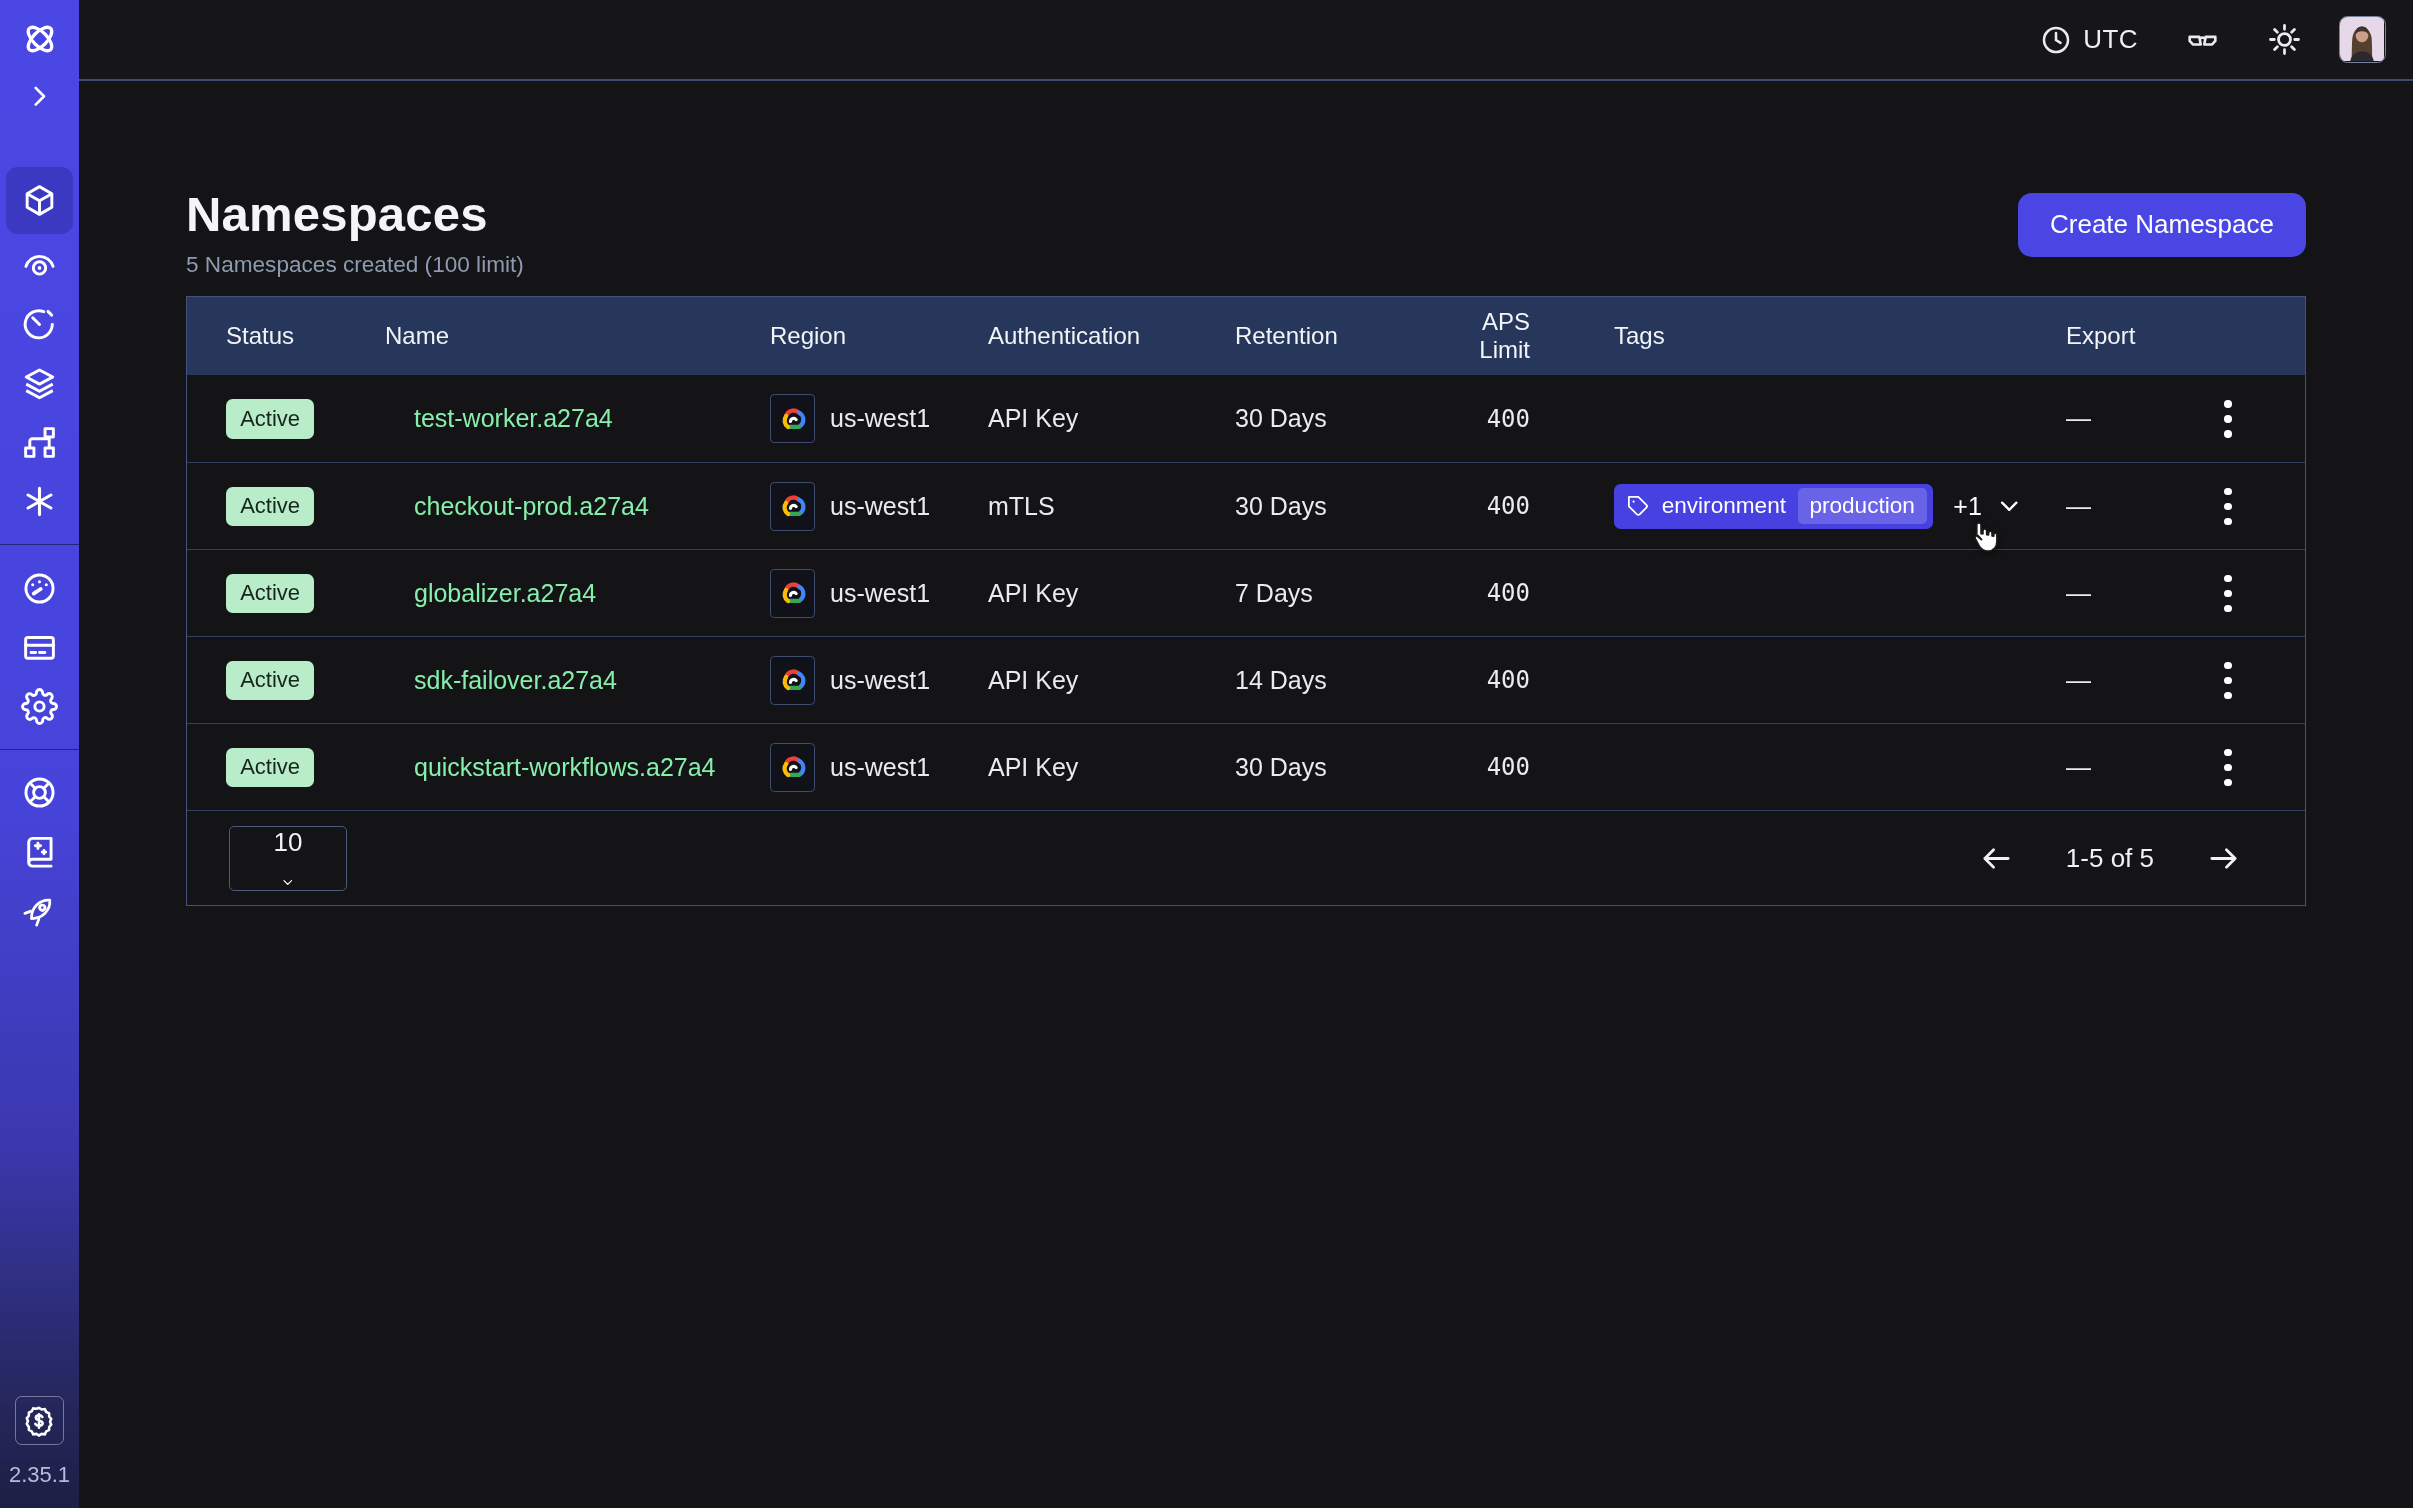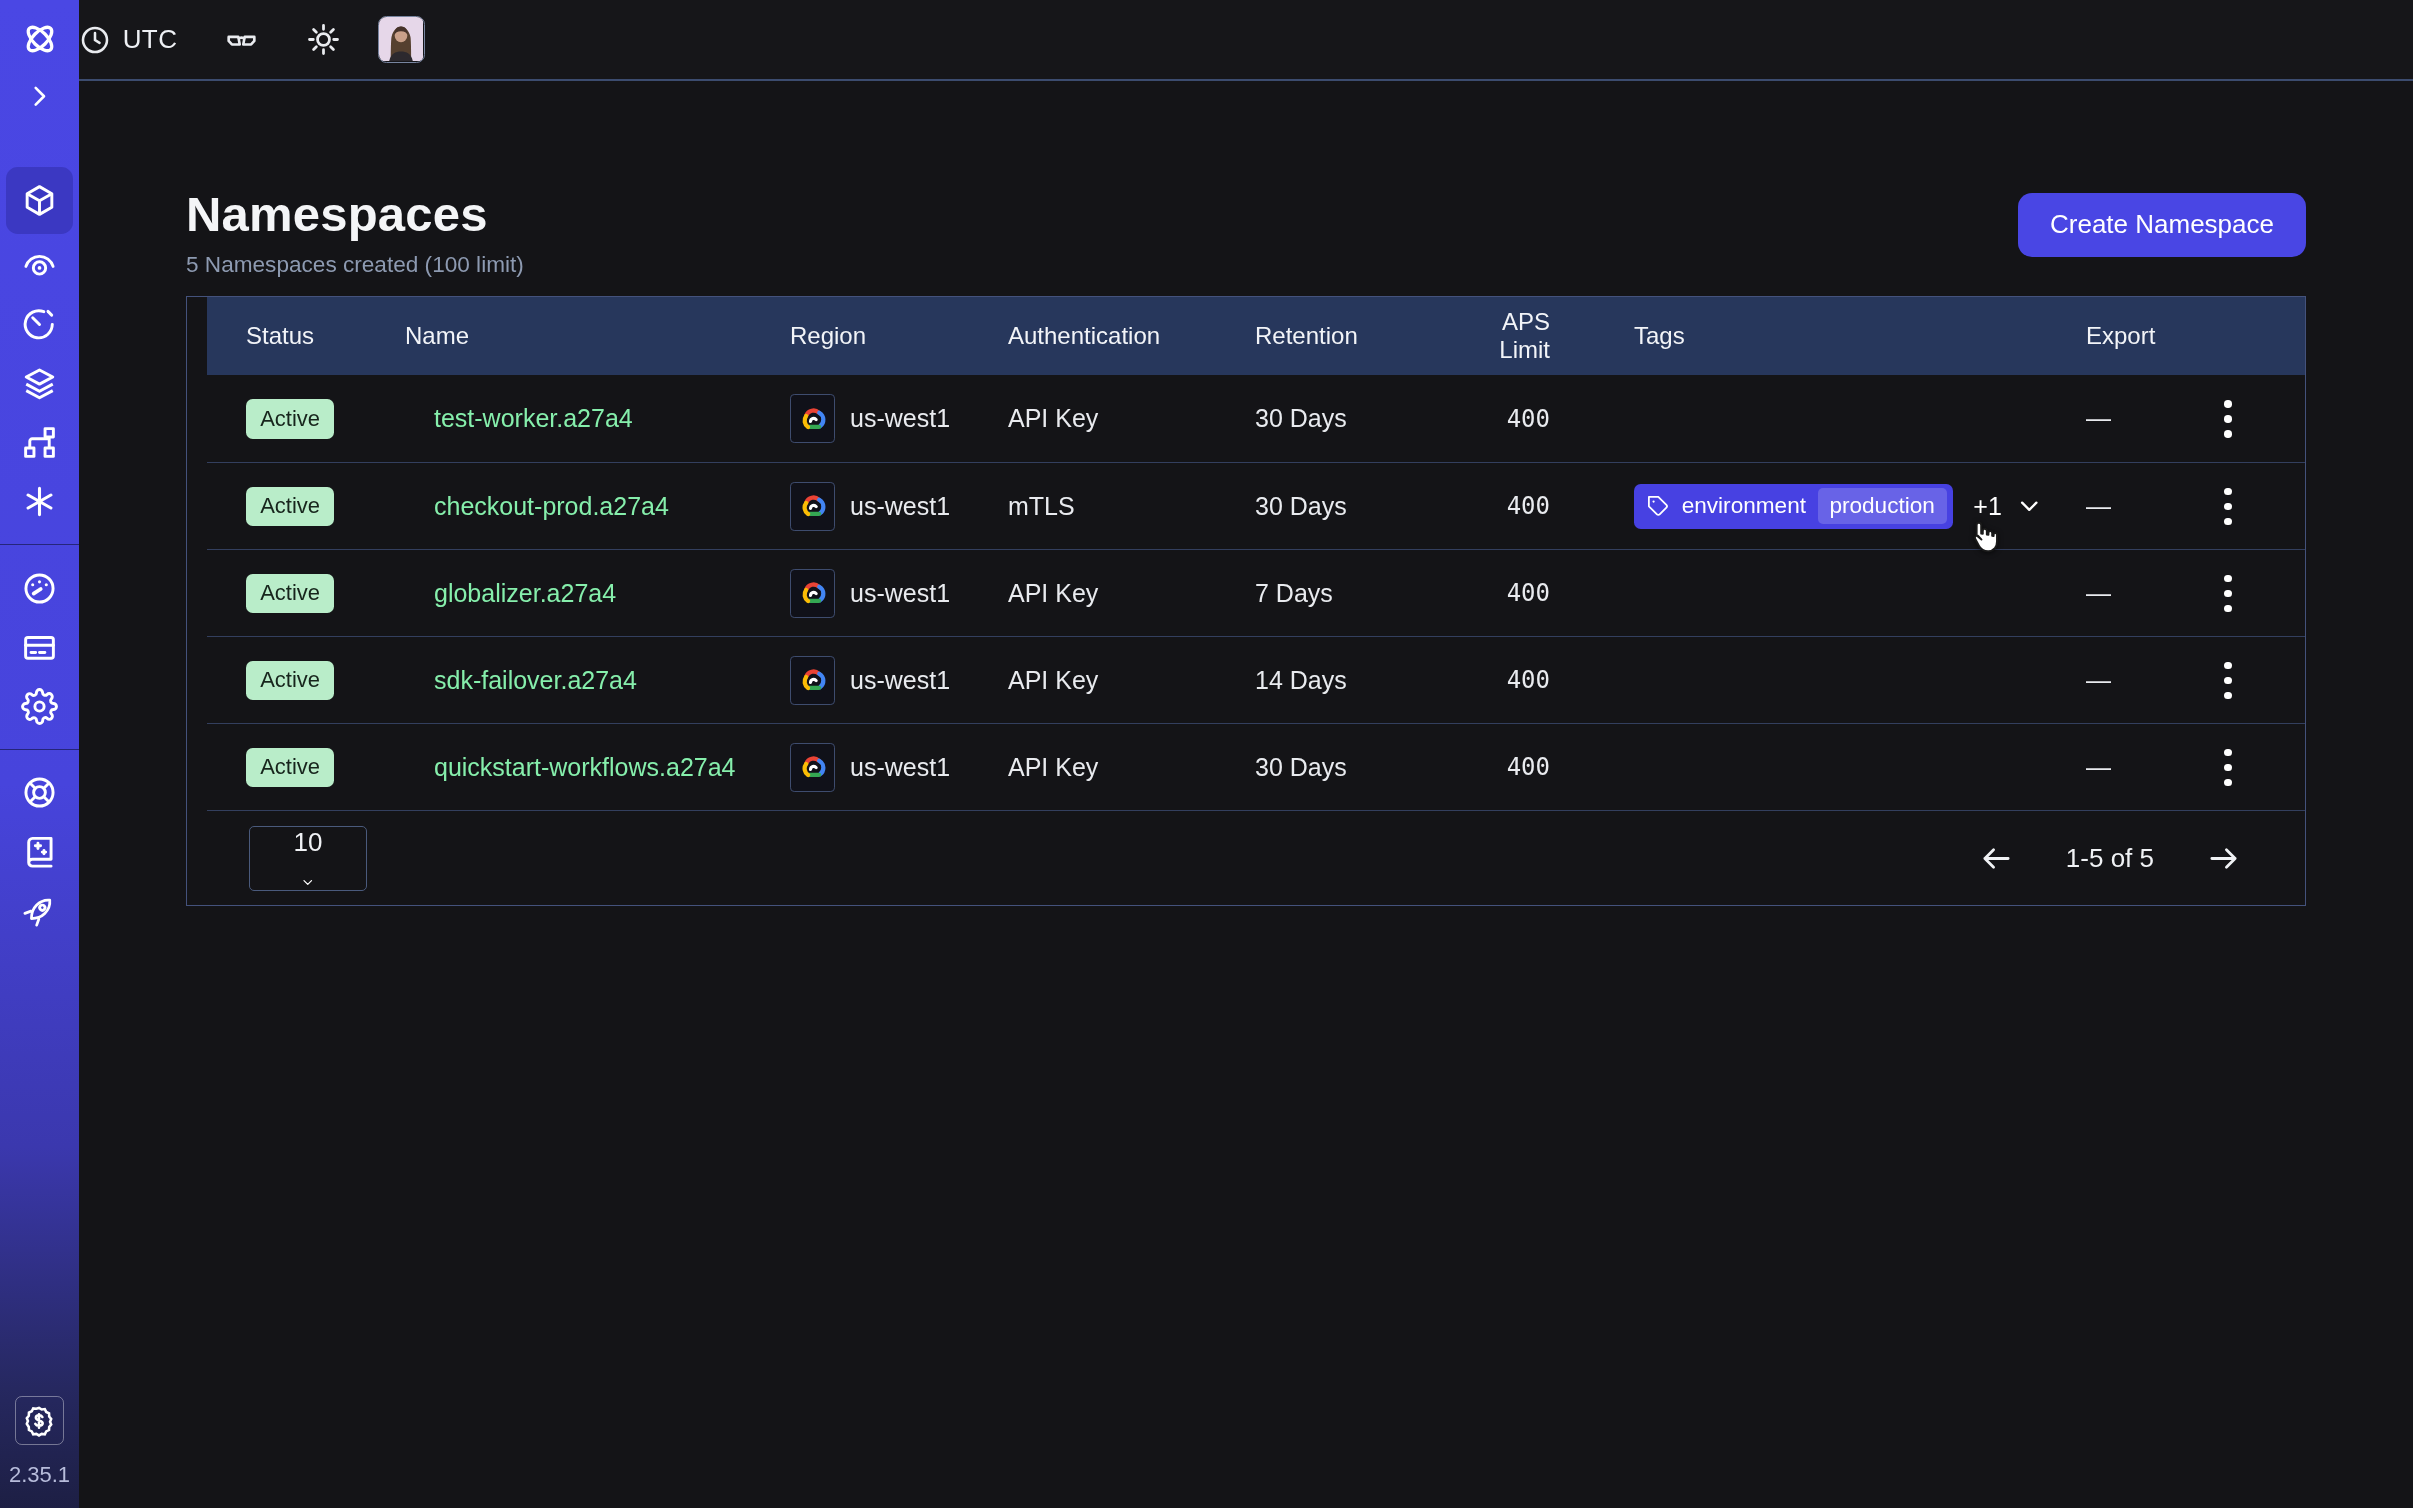--- a/index.html
+++ b/index.html
@@ -27,21 +27,21 @@
   .side-div { width: 79px; border-top: 1.7px solid rgba(10,12,40,.55); margin: 13.4px 0; flex: none; }
   .side-bottom { margin-top: auto; display: flex; flex-direction: column; align-items: center; padding-bottom: 20px; }
   .credits-box { width: 49px; height: 49px; border: 1.7px solid rgba(255,255,255,.38); border-radius: 6.7px;
     display: flex; align-items: center; justify-content: center; cursor: pointer; }
   .version { margin-top: 17px; font-size: 22px; color: #b7bcdb; }
 
   
   .topbar {
     position: absolute; left: 79px; right: 0; top: 0; height: 81px;
     background: #161619; border-bottom: 2.5px solid #3c4c6f;
-    display: flex; align-items: center; padding-right: 27px;
+    display: flex; align-items: center; justify-content: flex-end; padding-right: 27px;
   }
   .tz { display: flex; align-items: center; gap: 11.7px; cursor: pointer; }
   .tz-label { font-size: 26px; color: #eef0f4; letter-spacing: 0.4px; }
   .tb-icon { margin-left: 47px; cursor: pointer; }
   .avatar { margin-left: 37px; width: 47px; height: 47px; border-radius: 8.4px; border: 1.7px solid #77849f;
     overflow: hidden; cursor: pointer; flex: none; }
 
   
   .content { position: absolute; left: 79px; top: 84px; right: 0; padding: 102px 107px 0 107px; }
   .page-header { display: flex; justify-content: space-between; align-items: flex-start; }
@@ -56,21 +56,21 @@
     margin-top: 49px; height: 70px; border: 1.7px solid #46536e; border-radius: 6.7px; background: #17171b;
     display: flex; align-items: center; padding: 0 22px; gap: 15px;
   }
   .filter-wrap input {
     flex: 1; background: transparent; border: none; outline: none;
     font-size: 26px; color: #e8eaee; font-family: inherit;
   }
   .filter-wrap input::placeholder { color: #8c99ad; }
 
   
-  .table { margin-top: 18.4px; border: 1.7px solid #44527c; position: relative; padding-left: 20px; }
+  .table { margin-top: 18.4px; border: 1.7px solid #44527c; position: relative; }
   .tgrid {
     display: grid;
     grid-template-columns: 159px 385px 218px 247px 192px 187px 452px 1fr;
     align-items: center; padding-left: 39px;
   }
   .thead { background: #27375c; height: 78px; font-size: 24px; font-weight: 500; color: #f2f4f8; }
   .trow { height: 87px; font-size: 25px; color: #e9ebef; }
   .trow + .trow { border-top: 1.7px solid #333f5e; }
   .th-aps, .td-aps { text-align: right; padding-right: 84px; }
   .td-aps { font-family: "DejaVu Sans Mono", monospace; font-size: 24px; }

